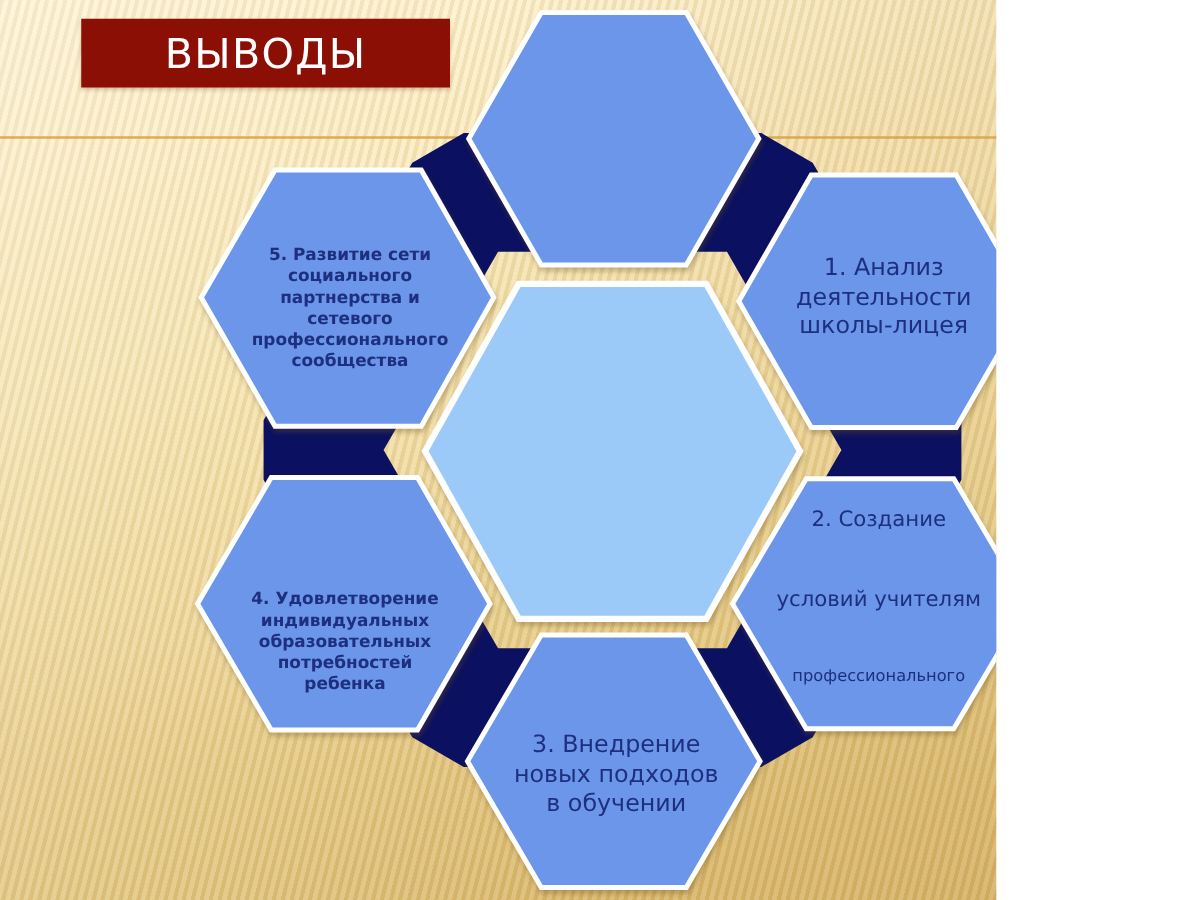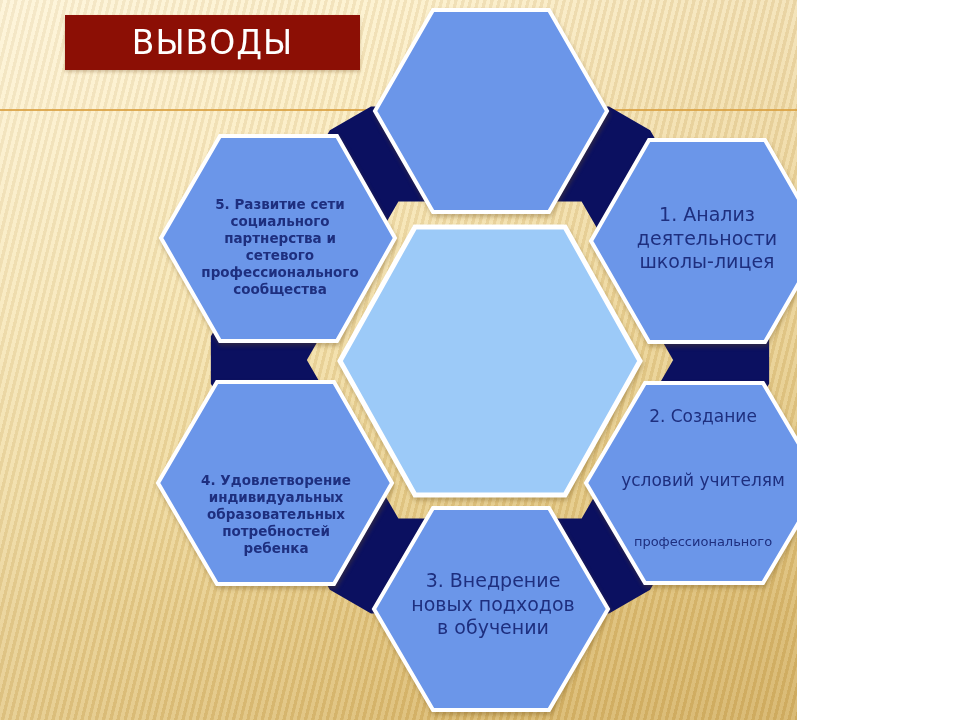--- a/index.html
+++ b/index.html
@@ -54,21 +54,21 @@
   <div class="hex-label label-lg" style="left: 707px; top: 238px; width: 215px; color: rgb(30, 47, 127);">1. Анализ
 деятельности
 школы-лицея</div>
 
   <div class="hex-label label-md" style="left: 703px; top: 478px; width: 220px; color: rgb(30, 47, 127);">
     <span>2. Создание</span>
     <span>условий учителям</span>
     <span class="tiny">профессионального</span>
   </div>
 
-  <div class="hex-label label-lg" style="left: 493px; top: 604px; width: 215px; color: rgb(30, 47, 127);">3. Внедрение
+  <div class="hex-label label-lg" style="left: 493px; top: 620px; width: 215px; color: rgb(30, 47, 127);">3. Внедрение
 новых подходов
 в обучении</div>
 
   <div class="hex-label label-sm" style="left: 276px; top: 486px; width: 215px; color: rgb(30, 47, 127); margin-top: 28px;">4. Удовлетворение
 индивидуальных
 образовательных
 потребностей
 ребенка</div>
 
   <div class="hex-label label-sm" style="left: 280px; top: 247px; width: 215px; color: rgb(30, 47, 127);">5. Развитие сети

